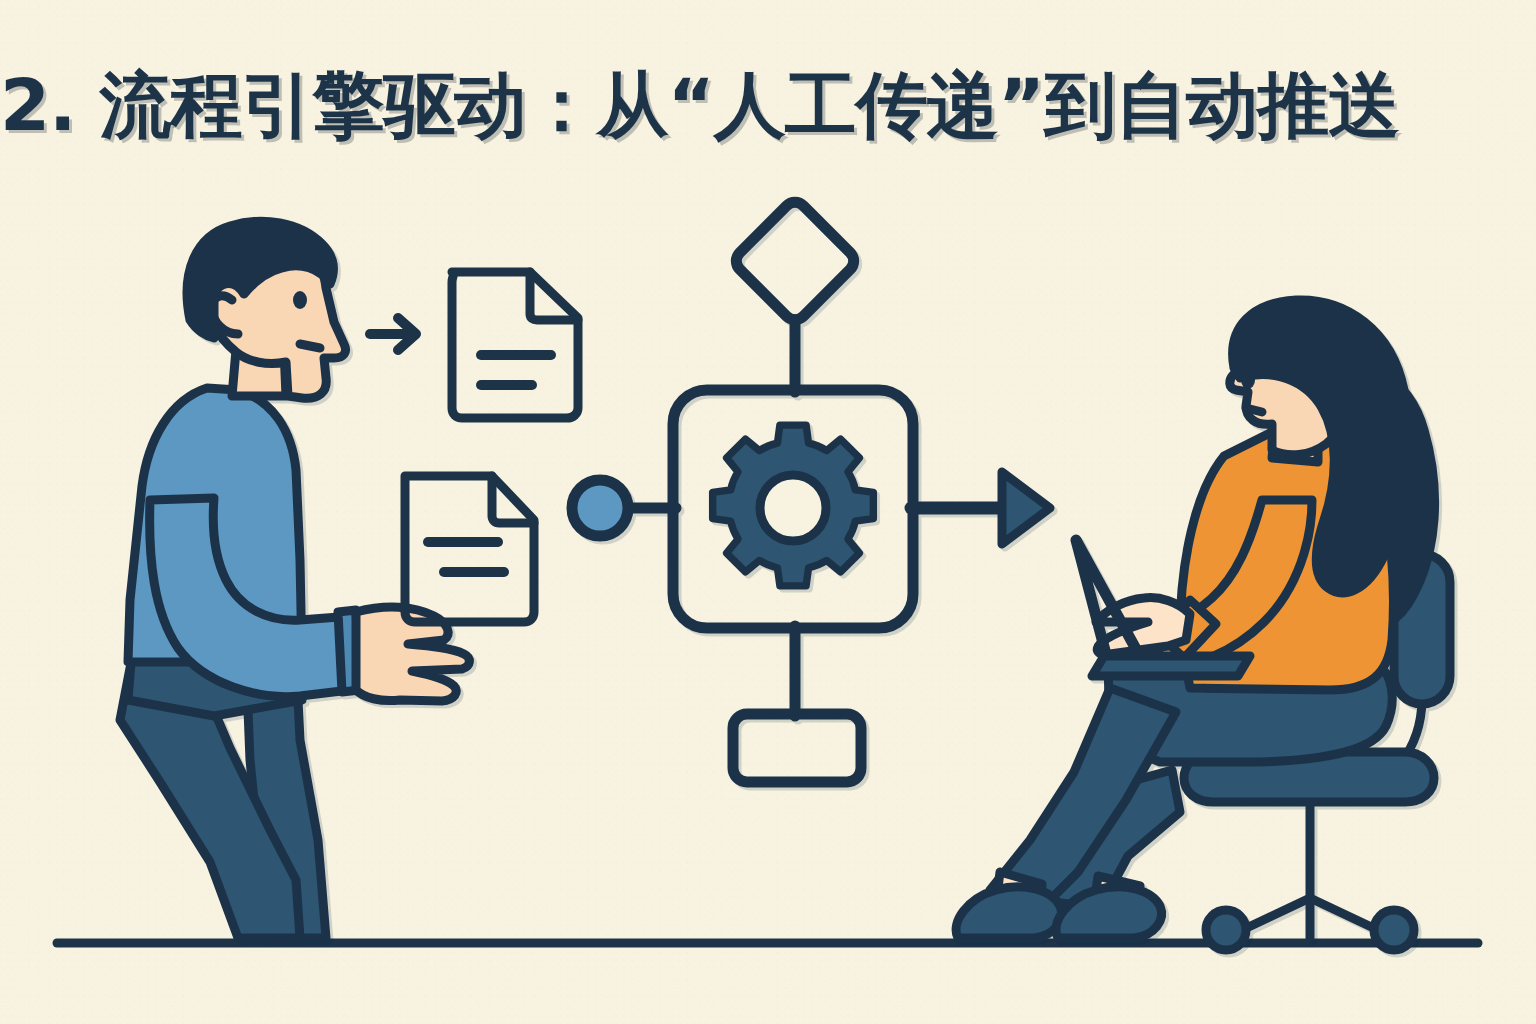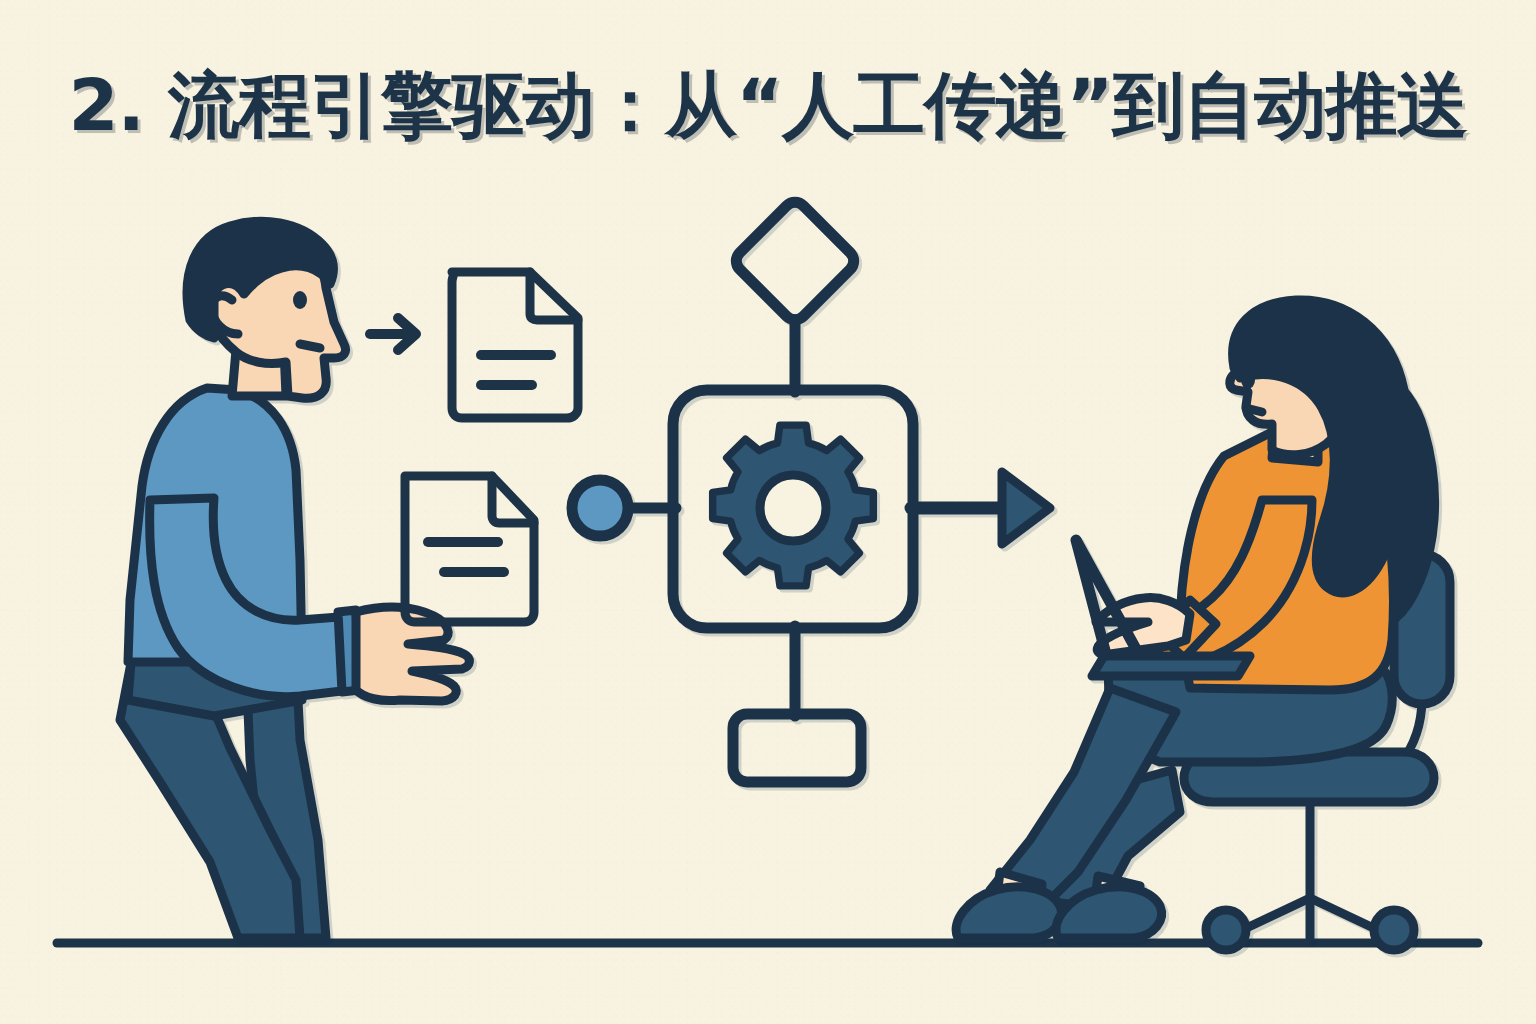--- a/index.html
+++ b/index.html
@@ -29,21 +29,21 @@
       radial-gradient(circle at 62% 48%, rgba(160,140,100,0.05) 0 1px, transparent 1px),
       radial-gradient(circle at 34% 78%, rgba(160,140,100,0.05) 0 1px, transparent 1px),
       radial-gradient(circle at 86% 28%, rgba(160,140,100,0.04) 0 1px, transparent 1px);
     background-size: 7px 7px, 11px 11px, 9px 9px, 13px 13px;
   }
   #title {
     position: absolute;
     left: 0;
     top: 58px;
     width: 1536px;
-    text-align: center;
+    text-align: left;
     font-size: 72px;
     font-weight: 700;
     letter-spacing: -1px;
     color: #1d2c3e;
     text-shadow: 3px 3px 0 rgba(20,34,52,0.25);
     white-space: nowrap;
     font-family: "DejaVu Sans", "Liberation Sans", sans-serif;
   }
   #art {
     position: absolute;

